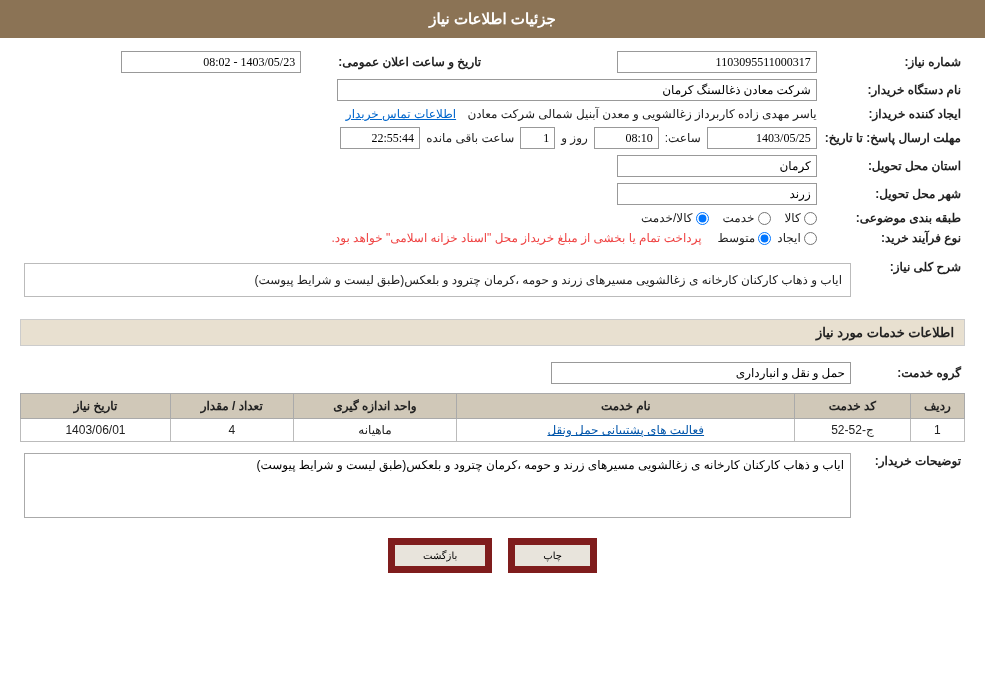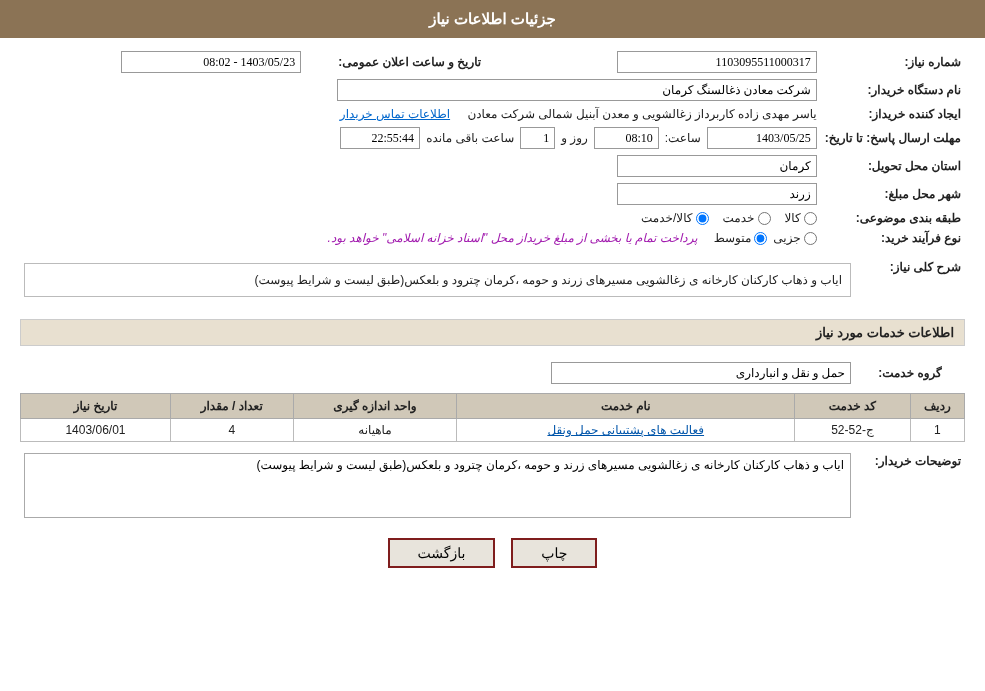--- a/index.html
+++ b/index.html
@@ -84,22 +84,22 @@
     }
     .bottom-buttons {
       display: flex;
       justify-content: center;
       gap: 16px;
       margin: 14px 0 10px;
     }
     .btn {
       padding: 5px 28px;
       font-family: Tahoma, Arial, sans-serif;
-      font-size: 14px;
-      border: 2px solid #7f1d1d;
+      font-size: 10px;
+      border: 7px solid #7f1d1d;
       cursor: pointer;
     }
     .btn-print {
       background: #e8e4dc;
     }
     .btn-back {
       background: #e8e4dc;
     }
     textarea.desc-area {
       width: 100%;
@@ -174,21 +174,21 @@
       <tr>
         <td class="field-label">نام دستگاه خریدار:</td>
         <td colspan="4">
           <input type="text" class="text-box" style="width: 480px;" value="شرکت معادن ذغالسنگ کرمان">
         </td>
       </tr>
 
       <tr>
         <td class="field-label">ایجاد کننده خریداز:</td>
         <td colspan="4">
-          <span style="margin-left:14px;text-align:right;">یاسر مهدی زاده کاربرداز زغالشویی و معدن آبنیل شمالی  شرکت معادن</span>
+          <span style="margin-left:8px;text-align:right;">یاسر مهدی زاده کاربرداز زغالشویی و معدن آبنیل شمالی  شرکت معادن</span>
           <span class="link-blue">اطلاعات تماس خریدار</span>
         </td>
       </tr>
 
       <tr>
         <td class="field-label">مهلت ارسال پاسخ: تا تاریخ:</td>
         <td colspan="4">
           <div class="row-flex" style="direction:rtl;">
             <input type="text" class="text-box" style="width: 110px;" value="1403/05/25">
             <span>ساعت:</span>
@@ -202,21 +202,21 @@
       </tr>
 
       <tr>
         <td class="field-label">استان محل تحویل:</td>
         <td colspan="4">
           <input type="text" class="text-box" style="width: 200px;" value="کرمان">
         </td>
       </tr>
 
       <tr>
-        <td class="field-label">شهر محل مبلغ:</td>
+        <td class="field-label">شهر محل تحویل:</td>
         <td colspan="4">
           <input type="text" class="text-box" style="width: 200px;" value="زرند">
         </td>
       </tr>
 
       <tr>
         <td class="field-label">طبقه بندی موضوعی:</td>
         <td colspan="4">
           <div class="radio-group">
             <label class="radio-item">
@@ -234,27 +234,27 @@
           </div>
         </td>
       </tr>
 
       <tr>
         <td class="field-label">نوع فرآیند خرید:</td>
         <td colspan="4">
           <div class="row-flex" style="direction:rtl;">
             <label class="radio-item">
               <input type="radio" name="purchase_type" style="">
-              <span>جزیی</span>
+              <span>ایجاد</span>
             </label>
             <label class="radio-item">
               <input type="radio" name="purchase_type" checked="" style="">
               <span>متوسط</span>
             </label>
-            <span style="margin-right:10px;color:#a21caf;font-style:italic;">پرداخت تمام یا بخشی از مبلغ خریداز محل "اسناد خزانه اسلامی" خواهد بود.</span>
+            <span style="margin-right:10px;color:#ef4444;">پرداخت تمام یا بخشی از مبلغ خریداز محل "اسناد خزانه اسلامی" خواهد بود.</span>
           </div>
         </td>
       </tr>
     </tbody>
       </table>
 
     <div style="margin: 6px 0;">
       <table class="outer-table">
         <tbody>
             <tr>
@@ -267,21 +267,21 @@
         </tr>
       </tbody>
         </table>
     </div>
 
     <div class="section-title">اطلاعات خدمات مورد نیاز</div>
 
     <table class="outer-table">
       <tbody>
           <tr>
-        <td class="field-label" style="width:110px;text-align:center;">گروه خدمت:</td>
+        <td class="field-label" style="width:110px;">گروه خدمت:</td>
         <td>
           <input type="text" class="text-box" style="width: 300px;" value="حمل و نقل و انبارداری">
         </td>
       </tr>
     </tbody>
       </table>
 
     <table class="services-table">
       <thead>
         <tr>

